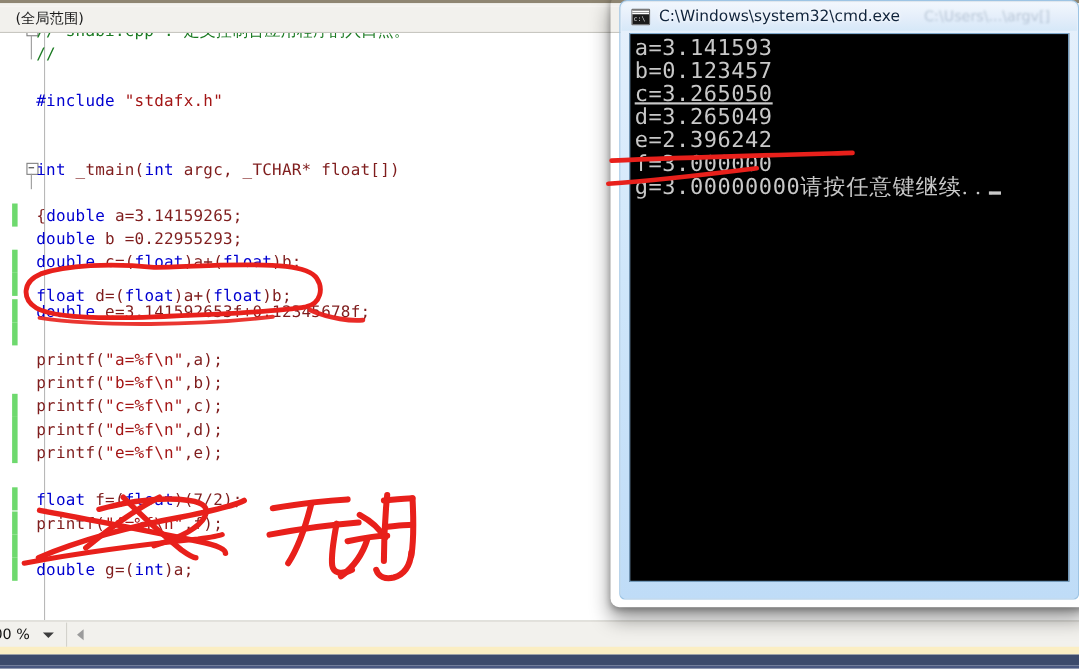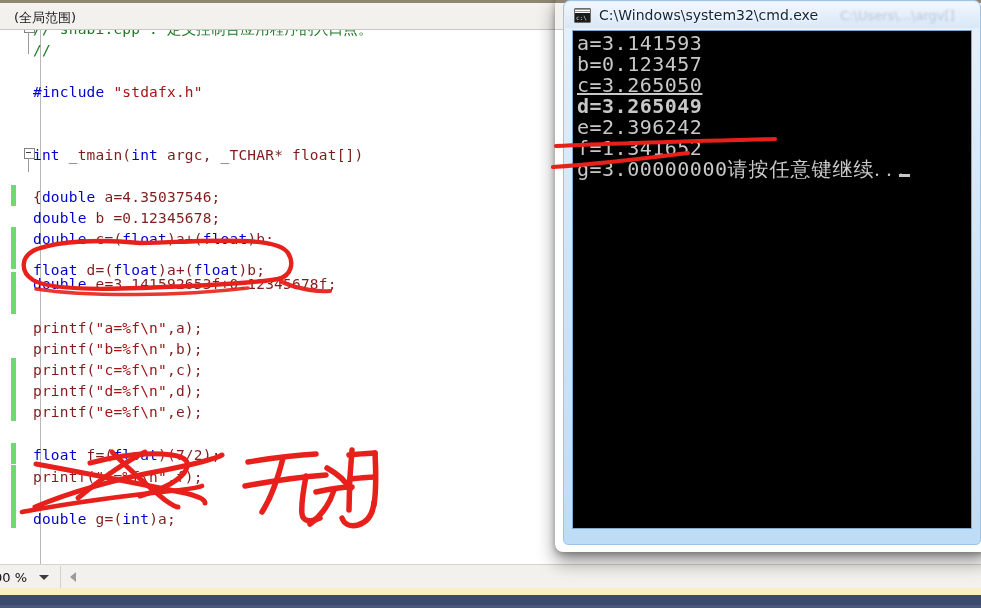--- a/index.html
+++ b/index.html
@@ -191,22 +191,22 @@
   <div id="code-sep"></div>
   <div id="code-lines">
       <div class="codeline" style="top: -11px;"><span class="cmt">// shabi.cpp : 定义控制台应用程序的入口点。</span></div>
       <div class="codeline" style="top: 10px;"><span class="cmt">//</span></div>
       <div class="codeline" style="top: 31px;"></div>
       <div class="codeline" style="top: 52px;"><span class="pre">#include</span><span class="plain"> </span><span class="strfile">"stdafx.h"</span></div>
       <div class="codeline" style="top: 73px;"></div>
       <div class="codeline" style="top: 94px;"></div>
       <div class="codeline" style="top: 115px;"><span class="kw">int</span><span class="plain"> _tmain(</span><span class="kw">int</span><span class="plain"> argc, _TCHAR* float[])</span></div>
       <div class="codeline" style="top: 136px;"></div>
-      <div class="codeline" style="top: 157px;"><span class="plain">{</span><span class="kw">double</span><span class="plain"> a=4.35037546;</span></div>
-      <div class="codeline" style="top: 178px;"><span class="kw">double</span><span class="plain"> b =0.12345678;</span></div>
+      <div class="codeline" style="top: 157px;"><span class="plain">{</span><span class="kw">double</span><span class="plain"> a=3.14159265;</span></div>
+      <div class="codeline" style="top: 178px;"><span class="kw">double</span><span class="plain"> b =0.22955293;</span></div>
       <div class="codeline" style="top: 199px;"><span class="kw">double</span><span class="plain"> c=(</span><span class="kw">float</span><span class="plain">)a+(</span><span class="kw">float</span><span class="plain">)b;</span></div>
       <div class="codeline" style="top: 220px; margin-top: 10px;"><span class="kw">float</span><span class="plain"> d=(</span><span class="kw">float</span><span class="plain">)a+(</span><span class="kw">float</span><span class="plain">)b;</span></div>
       <div class="codeline" style="top: 244px;"><span class="kw">double</span><span class="plain"> e=3.141592653f+0.12345678f;</span></div>
       <div class="codeline" style="top: 265px;"></div>
       <div class="codeline" style="top: 288px;"><span class="plain">printf(</span><span class="str">"a=%f\n"</span><span class="plain">,a);</span></div>
       <div class="codeline" style="top: 309px;"><span class="plain">printf(</span><span class="str">"b=%f\n"</span><span class="plain">,b);</span></div>
       <div class="codeline" style="top: 330px;"><span class="plain">printf(</span><span class="str">"c=%f\n"</span><span class="plain">,c);</span></div>
       <div class="codeline" style="top: 351px;"><span class="plain">printf(</span><span class="str">"d=%f\n"</span><span class="plain">,d);</span></div>
       <div class="codeline" style="top: 372px;"><span class="plain">printf(</span><span class="str">"e=%f\n"</span><span class="plain">,e);</span></div>
       <div class="codeline" style="top: 393px;"></div>
@@ -236,23 +236,23 @@
   <div id="console-titlebar">
     <div id="cmd-icon"></div>
     <div id="console-title">C:\Windows\system32\cmd.exe</div>
     <div id="console-title-ghost">C:\Users\...\argv[]</div>
   </div>
   <div id="console-screen">
     <div id="console-lines">
         <div class="conline" style="top: 2px;">a=3.141593</div>
         <div class="conline" style="top: 23px;">b=0.123457</div>
         <div class="conline" style="top: 44px; text-decoration: underline;">c=3.265050</div>
-        <div class="conline" style="top: 65px; font-weight: bold;">d=3.265049</div>
+        <div class="conline" style="top: 65px;">d=3.265049</div>
         <div class="conline" style="top: 86px;">e=2.396242</div>
-        <div class="conline" style="top: 107px;">f=1.341652</div>
+        <div class="conline" style="top: 107px;">f=3.000000</div>
         <div class="conline" style="top: 128px;">g=3.00000000<span class="cjk">请按任意键继续. . .</span></div>
       </div>
     <div id="console-cursor" style="left: 326px; top: 143px;"></div>
   </div>
 </div>
 
 <svg id="annotations" viewBox="0 0 981 608" xmlns="http://www.w3.org/2000/svg">
   <g fill="none" stroke="#e8201b" stroke-linecap="round" stroke-linejoin="round">
 
     <path stroke-width="4.4" d="M 140 243 C 100 239 60 241 37 249 C 20 256 20 272 33 280

